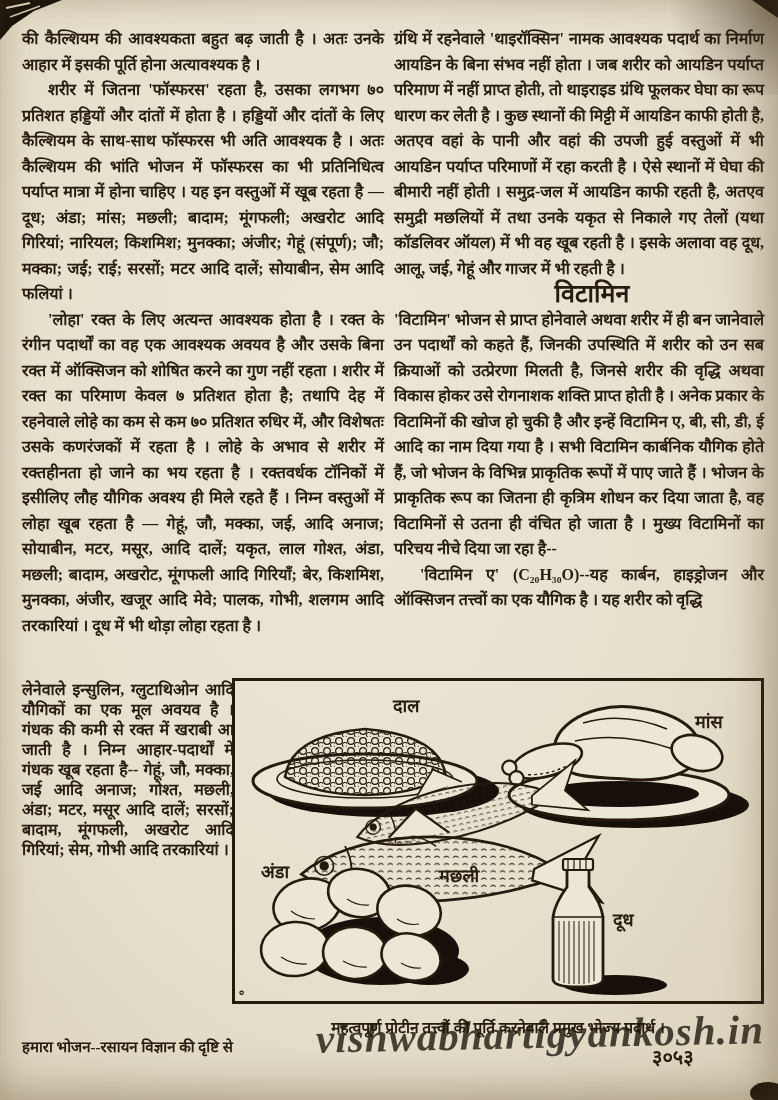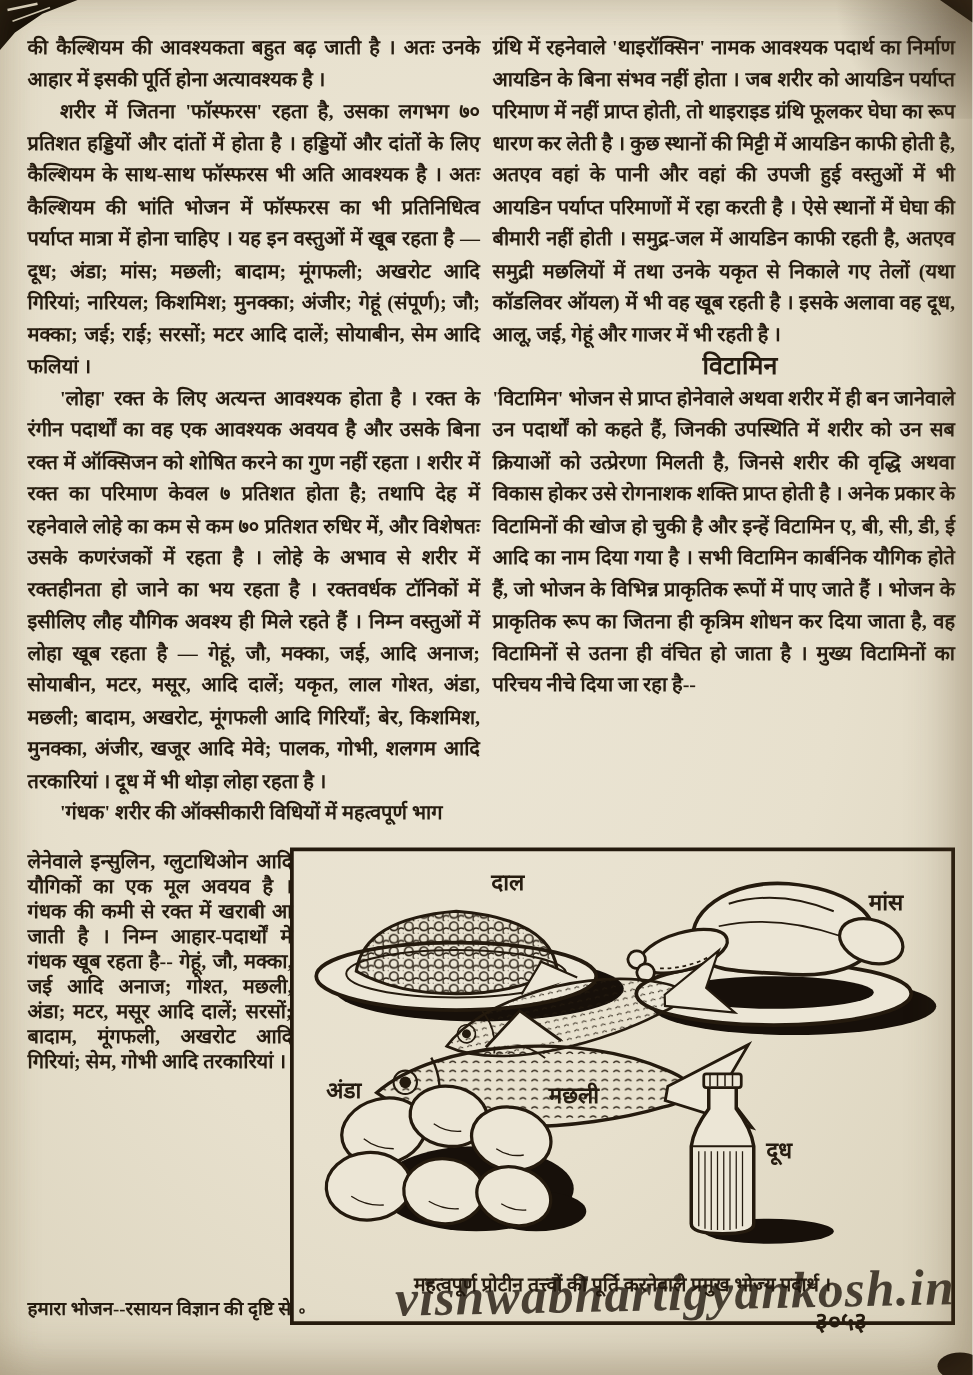--- a/index.html
+++ b/index.html
@@ -8,22 +8,22 @@
     background:radial-gradient(ellipse at 45% 38%, #ece6d6 0%, #e7e0cd 55%, #d9d1ba 100%);
     color:#261c10;}
   .sheet::after{content:"";position:absolute;inset:0;pointer-events:none;
     box-shadow:inset -16px -12px 38px rgba(92,72,40,.32), inset 10px 4px 26px rgba(120,100,60,.14);}
   .col{position:absolute;font-size:16px;line-height:25.5px;text-align:justify;font-weight:600;}
   .col p{margin:0;text-indent:26px;}
   .col p.noindent{text-indent:0;}
   .col-left{left:22px;top:26px;width:362px;}
   .col-right{left:394px;top:26px;width:370px;}
   .col-narrow{left:22px;top:680px;width:212px;line-height:20px;}
-  .section-heading{text-align:center;font-size:20px;font-weight:bold;margin:7px 0 6px 0;text-indent:0;}
-  .figure{position:absolute;left:232px;top:678px;width:532px;height:382px;
+  .section-heading{text-align:center;font-size:25px;font-weight:bold;margin:7px 0 6px 0;text-indent:0;}
+  .figure{position:absolute;left:232px;top:678px;width:532px;height:326px;
     border:3px solid #241a0e;box-sizing:border-box;}
   .fig-label{position:absolute;font-size:18px;font-weight:bold;white-space:nowrap;}
   .artist-mark{position:absolute;left:4px;bottom:2px;font-size:10px;font-weight:bold;}
   .fig-caption{position:absolute;left:232px;top:1016px;width:532px;text-align:center;
     font-size:15.5px;font-weight:bold;}
   .footer-title{position:absolute;left:22px;top:1036px;font-size:15px;font-weight:bold;white-space:nowrap;}
   .page-number{position:absolute;left:652px;top:1043px;font-size:20px;font-weight:bold;}
   .watermark{position:absolute;left:316px;top:1010px;font-size:41px;font-style:italic;
     font-weight:bold;color:rgba(32,24,14,.80);white-space:nowrap;transform:rotate(-1.2deg);
     letter-spacing:1px;pointer-events:none;}
@@ -46,31 +46,31 @@
     <line x1="10" y1="17" x2="40" y2="6" stroke="#d8d0ba" stroke-width="1.4"></line>
   </svg>
   <div class="corner-tr"></div>
   <div class="corner-tr-notch"></div>
   <div class="blob-br"></div>
 
   <div class="col col-left">
     <p class="noindent">की कैल्शियम की आवश्यकता बहुत बढ़ जाती है । अतः उनके आहार में इसकी पूर्ति होना अत्यावश्यक है ।</p>
     <p>शरीर में जितना 'फॉस्फरस' रहता है, उसका लगभग ७० प्रतिशत हड्डियों और दांतों में होता है । हड्डियों और दांतों के लिए कैल्शियम के साथ-साथ फॉस्फरस भी अति आवश्यक है । अतः कैल्शियम की भांति भोजन में फॉस्फरस का भी प्रतिनिधित्व पर्याप्त मात्रा में होना चाहिए । यह इन वस्तुओं में खूब रहता है — दूध; अंडा; मांस; मछली; बादाम; मूंगफली; अखरोट आदि गिरियां; नारियल; किशमिश; मुनक्का; अंजीर; गेहूं (संपूर्ण); जौ; मक्का; जई; राई; सरसों; मटर आदि दालें; सोयाबीन, सेम आदि फलियां ।</p>
     <p>'लोहा' रक्त के लिए अत्यन्त आवश्यक होता है । रक्त के रंगीन पदार्थों का वह एक आवश्यक अवयव है और उसके बिना रक्त में ऑक्सिजन को शोषित करने का गुण नहीं रहता । शरीर में रक्त का परिमाण केवल ७ प्रतिशत होता है; तथापि देह में रहनेवाले लोहे का कम से कम ७० प्रतिशत रुधिर में, और विशेषतः उसके कणरंजकों में रहता है । लोहे के अभाव से शरीर में रक्तहीनता हो जाने का भय रहता है । रक्तवर्धक टॉनिकों में इसीलिए लौह यौगिक अवश्य ही मिले रहते हैं । निम्न वस्तुओं में लोहा खूब रहता है — गेहूं, जौ, मक्का, जई, आदि अनाज; सोयाबीन, मटर, मसूर, आदि दालें; यकृत, लाल गोश्त, अंडा, मछली; बादाम, अखरोट, मूंगफली आदि गिरियाँ; बेर, किशमिश, मुनक्का, अंजीर, खजूर आदि मेवे; पालक, गोभी, शलगम आदि तरकारियां । दूध में भी थोड़ा लोहा रहता है ।</p>
-    <p>'गंधक' शरीर की ऑक्सीकारी विधियों में महत्वपूर्ण भाग</p>
   </div>
 
   <div class="col col-narrow">
     <p class="noindent">लेनेवाले इन्सुलिन, ग्लुटाथिओन आदि यौगिकों का एक मूल अवयव है । गंधक की कमी से रक्त में खराबी आ जाती है । निम्न आहार-पदार्थों में गंधक खूब रहता है-- गेहूं, जौ, मक्का, जई आदि अनाज; गोश्त, मछली, अंडा; मटर, मसूर आदि दालें; सरसों; बादाम, मूंगफली, अखरोट आदि गिरियां; सेम, गोभी आदि तरकारियां ।</p>
   </div>
 
   <div class="col col-right">
     <p class="noindent">ग्रंथि में रहनेवाले 'थाइरॉक्सिन' नामक आवश्यक पदार्थ का निर्माण आयडिन के बिना संभव नहीं होता । जब शरीर को आयडिन पर्याप्त परिमाण में नहीं प्राप्त होती, तो थाइराइड ग्रंथि फूलकर घेघा का रूप धारण कर लेती है । कुछ स्थानों की मिट्टी में आयडिन काफी होती है, अतएव वहां के पानी और वहां की उपजी हुई वस्तुओं में भी आयडिन पर्याप्त परिमाणों में रहा करती है । ऐसे स्थानों में घेघा की बीमारी नहीं होती । समुद्र-जल में आयडिन काफी रहती है, अतएव समुद्री मछलियों में तथा उनके यकृत से निकाले गए तेलों (यथा कॉडलिवर ऑयल) में भी वह खूब रहती है । इसके अलावा वह दूध, आलू, जई, गेहूं और गाजर में भी रहती है ।</p>
     <p class="section-heading">विटामिन</p>
     <p class="noindent">'विटामिन' भोजन से प्राप्त होनेवाले अथवा शरीर में ही बन जानेवाले उन पदार्थों को कहते हैं, जिनकी उपस्थिति में शरीर को उन सब क्रियाओं को उत्प्रेरणा मिलती है, जिनसे शरीर की वृद्धि अथवा विकास होकर उसे रोगनाशक शक्ति प्राप्त होती है । अनेक प्रकार के विटामिनों की खोज हो चुकी है और इन्हें विटामिन ए, बी, सी, डी, ई आदि का नाम दिया गया है । सभी विटामिन कार्बनिक यौगिक होते हैं, जो भोजन के विभिन्न प्राकृतिक रूपों में पाए जाते हैं । भोजन के प्राकृतिक रूप का जितना ही कृत्रिम शोधन कर दिया जाता है, वह विटामिनों से उतना ही वंचित हो जाता है । मुख्य विटामिनों का परिचय नीचे दिया जा रहा है--</p>
+    <p>'विटामिन ए' (C₂₀H₃₀O)--यह कार्बन, हाइड्रोजन और ऑक्सिजन तत्त्वों का एक यौगिक है । यह शरीर को वृद्धि</p>
   </div>
 
   <div class="figure">
     <svg width="526" height="328" viewBox="0 0 526 328">
       <defs>
         <pattern id="dotp" width="12" height="10" patternUnits="userSpaceOnUse">
           <circle cx="4" cy="4" r="3.4" fill="none" stroke="#241a0e" stroke-width="1.2"></circle>
           <circle cx="10" cy="8" r="2.6" fill="none" stroke="#241a0e" stroke-width="1"></circle>
         </pattern>
         <pattern id="speck" width="9" height="7" patternUnits="userSpaceOnUse">

